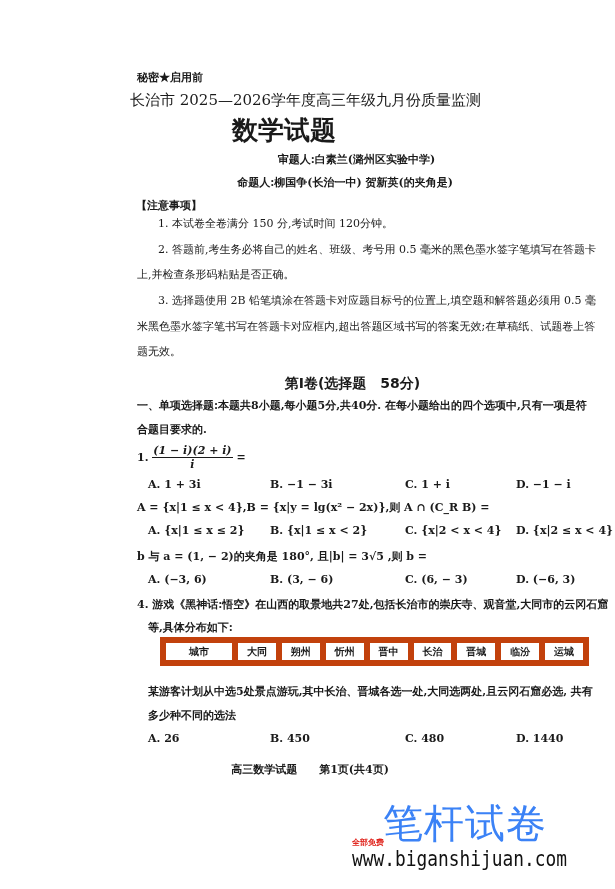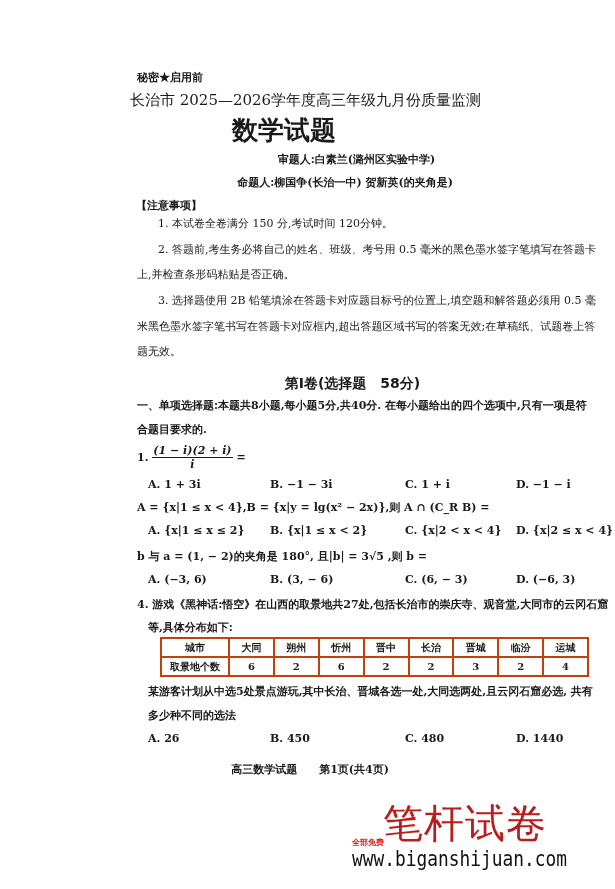--- a/index.html
+++ b/index.html
@@ -27,24 +27,24 @@
   .sect-desc2 { left: 137px; top: 422px; font-size: 11px; font-weight: bold; }
   .q { font-size: 11px; font-weight: bold; }
   .opt { font-size: 11px; font-weight: bold; }
   .frac { display: inline-block; vertical-align: middle; text-align: center; font-style: italic; }
   .frac .num { display: block; border-bottom: 1px solid #1a1a1a; padding: 0 1px; }
   .frac .den { display: block; }
   table.dist {
     position: absolute; left: 160px; top: 637px; width: 429px;
     border-collapse: collapse; font-size: 10px; font-weight: bold;
   }
-  table.dist td { border: 2px solid #c2410c; text-align: center; height: 17px; padding: 0; }
+  table.dist td { border: 6px solid #c2410c; text-align: center; height: 17px; padding: 0; }
   table.dist td:first-child { width: 66px; }
   .footer { left: 0; width: 535px; top: 738px; font-size: 11px; font-weight: bold; text-align: center; padding-left: 85px; box-sizing: border-box; }
-  .wm-title { left: 383px; top: 796px; font-size: 40px; font-family: "DejaVu Sans", sans-serif; letter-spacing: 1px; color: #b91c1c; }
+  .wm-title { left: 383px; top: 796px; font-size: 40px; font-family: "DejaVu Sans", sans-serif; letter-spacing: 1px; color: #3b82f6; }
   .wm-free { left: 352px; top: 837px; font-size: 8px; color: #e0241c; font-family: "DejaVu Sans", sans-serif; font-weight: bold; }
   .wm-url { left: 352px; top: 847px; font-size: 21px; font-family: "DejaVu Sans Mono", "Liberation Mono", monospace; color: #111; transform: scaleX(0.85); transform-origin: left; }
 </style>
 </head>
 <body>
 
 <div class="abs secret">秘密★启用前</div>
 <div class="abs title1" style="font-size:15px;">长治市 2025—2026学年度高三年级九月份质量监测</div>
 <div class="abs title2">数学试题</div>
 <div class="abs reviewer">审题人:白素兰(潞州区实验中学)</div>
@@ -96,31 +96,20 @@
     <td>城市</td>
     <td>大同</td>
     <td>朔州</td>
     <td>忻州</td>
     <td>晋中</td>
     <td>长治</td>
     <td>晋城</td>
     <td>临汾</td>
     <td>运城</td>
   </tr>
-  <tr>
-    <td>取景地个数</td>
-    <td>6</td>
-    <td>2</td>
-    <td>6</td>
-    <td>2</td>
-    <td>2</td>
-    <td>3</td>
-    <td>2</td>
-    <td>4</td>
-  </tr>
 </tbody>
   </table>
 
 <div class="abs q" style="left:148px; top:684px;">某游客计划从中选5处景点游玩,其中长治、晋城各选一处,大同选两处,且云冈石窟必选, 共有</div>
 <div class="abs q" style="left:148px; top:708px;">多少种不同的选法</div>
 <div class="abs opt" style="left:148px; top:732px;">A. 26</div>
 <div class="abs opt" style="left:270px; top:732px;">B. 450</div>
 <div class="abs opt" style="left:405px; top:732px;">C. 480</div>
 <div class="abs opt" style="left:516px; top:732px;">D. 1440</div>
 

